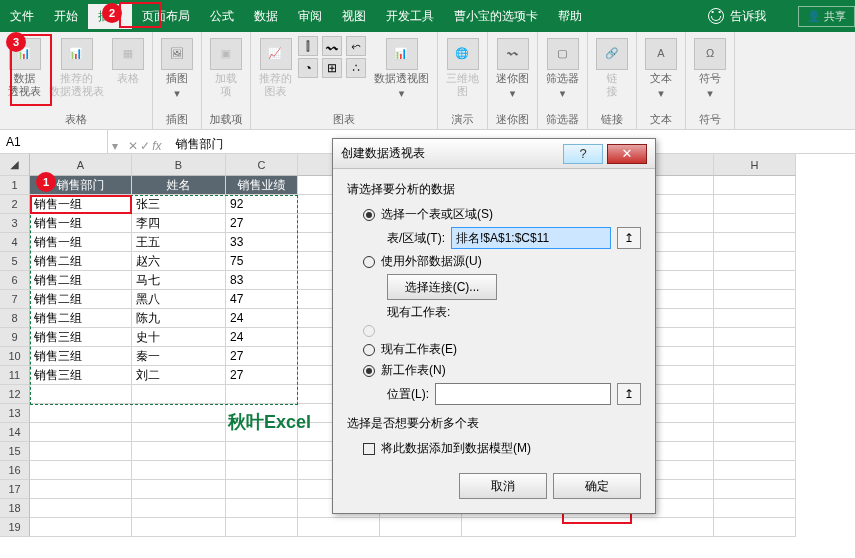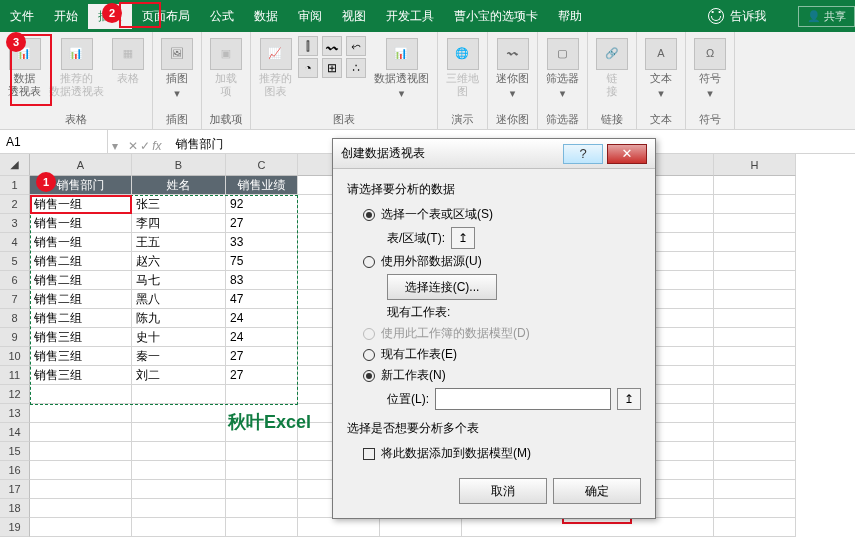--- a/index.html
+++ b/index.html
@@ -443,35 +443,35 @@
     </div>
   </div>
   <div class="dlg-body">
     <div class="section-title">请选择要分析的数据</div>
     <div class="dlg-row">
         <span class="radio on"></span>
         <span>选择一个表或区域(S)</span>
       </div>
     <div class="dlg-row" style="margin-left:40px">
       <span>表/区域(T):</span>
+      <div class="dlg-input sel">排名!$A$1:$C$11</div>
       <div class="dlg-collapse">↥</div>
     </div>
     <div class="dlg-row">
         <span class="radio"></span>
         <span>使用外部数据源(U)</span>
       </div>
     <div class="dlg-row" style="margin-left:40px">
         <div class="dlg-button" style="width:110px;margin:0">选择连接(C)...</div>
       </div>
     <div class="dlg-row" style="margin-left:40px">
         <span>现有工作表:</span>
       </div>
     <div class="dlg-row disabled-text">
         <span class="radio" style="border-color:#bbb"></span>
-        <span>使用此工作簿的数据模型(D)</span>
       </div>
 
     <div class="dlg-row">
         <span class="radio"></span>
         <span>现有工作表(E)</span>
       </div>
     <div class="dlg-row">
         <span class="radio on"></span>
         <span>新工作表(N)</span>
       </div>

